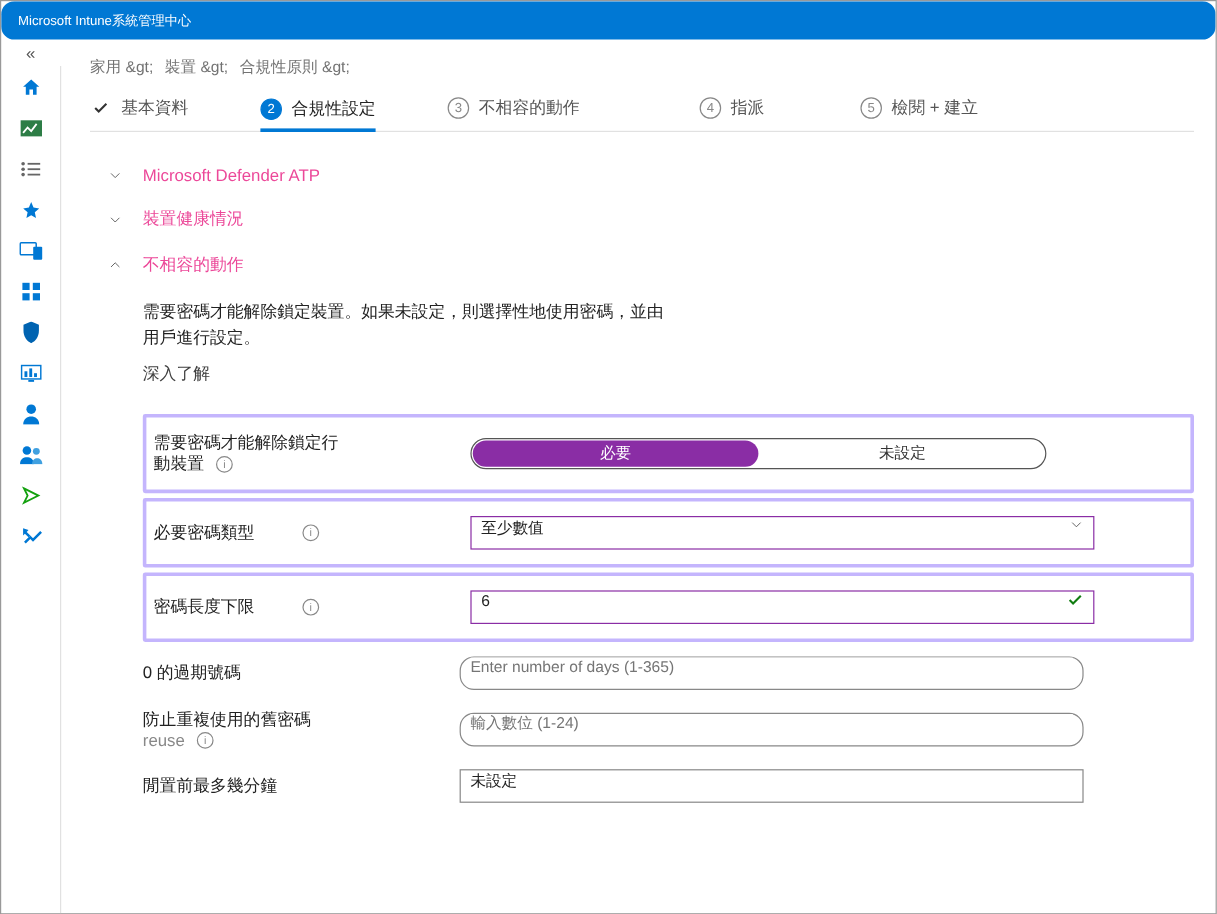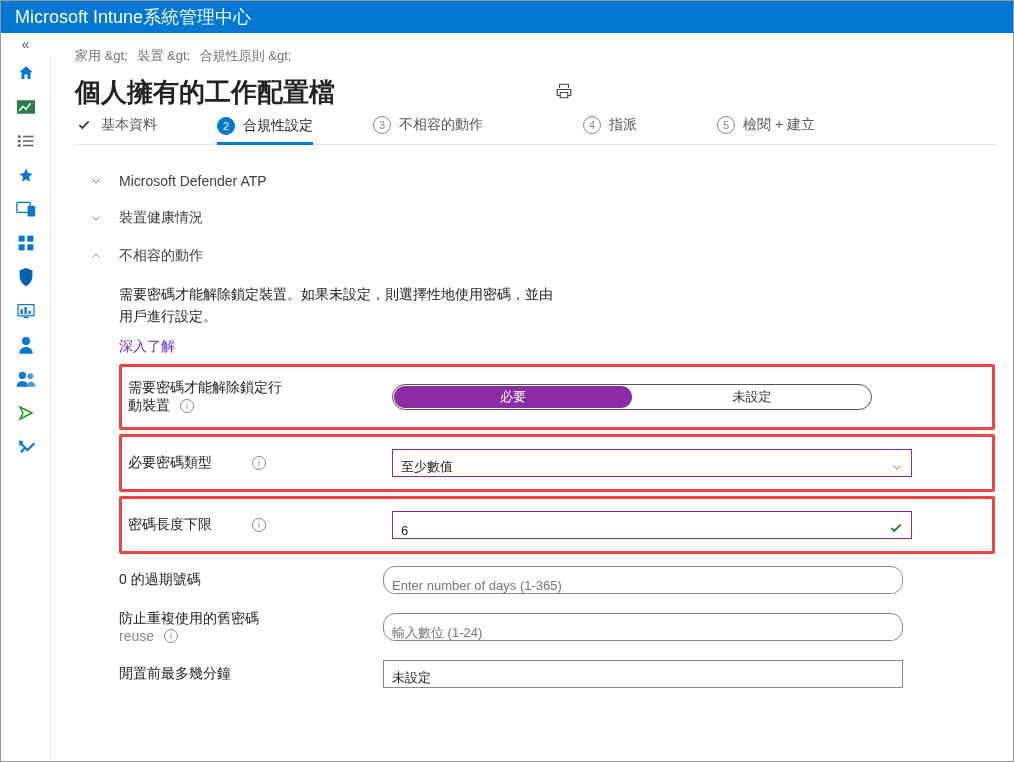--- a/index.html
+++ b/index.html
@@ -1,55 +1,55 @@
 <!DOCTYPE html>
 <html><head>
 <meta charset="utf-8">
 <style>
   * { box-sizing: border-box; margin: 0; padding: 0; font-family: "Segoe UI", Arial, sans-serif; }
   body { background: #fff; width: 1014px; height: 762px; overflow: hidden; position: relative; border: 1px solid #999; }
-  .topbar { height: 32px; background: #0078D4; color: #fff; display: flex; align-items: center; padding-left: 14px; font-size: 18px; }
+  .topbar { height: 32px; background: #0078D4; color: #fff; display: flex; align-items: center; padding-left: 14px; font-size: 11px; border-radius: 11px; }
   .collapse-dots { position: absolute; left: 0; top: 32px; width: 50px; height: 22px; display: flex; align-items: center; justify-content: center; color: #555; font-size: 14px; letter-spacing: 1px; }
   .sidebar { position: absolute; left: 0; top: 54px; bottom: 0; width: 50px; border-right: 1px solid #e1e1e1; display: flex; flex-direction: column; align-items: center; padding-top: 8px; gap: 14px; }
   .sidebar .icon { width: 20px; height: 20px; display: flex; align-items: center; justify-content: center; }
   .content { position: absolute; left: 50px; right: 0; top: 32px; bottom: 0; padding: 14px 18px 0 24px; overflow: hidden; }
   .breadcrumb { font-size: 13px; color: #737373; margin-bottom: 10px; }
   .breadcrumb span { margin-right: 6px; }
   .title-row { display: flex; align-items: center; }
   .page-title { font-size: 26px; font-weight: 600; color: #222; }
   .print-icon { margin-left: 220px; color: #444; }
   .platform { font-size: 13px; color: #555; margin-top: 4px; margin-bottom: 24px; }
   .steps { display: flex; align-items: center; border-bottom: 1px solid #e1e1e1; padding-bottom: 0; margin-bottom: 18px; }
   .step { display: flex; align-items: center; font-size: 14px; color: #555; padding: 6px 0 10px 0; margin-right: 60px; }
   .step .circle { width: 18px; height: 18px; border-radius: 50%; border: 1px solid #888; display: inline-flex; align-items: center; justify-content: center; font-size: 11px; margin-right: 8px; color: #888; }
   .step.done .circle { border: none; }
   .step.active { color: #222; border-bottom: 3px solid #0078D4; margin-bottom: -1px; padding-bottom: 7px; }
   .step.active .circle { background: #0078D4; color: #fff; border-color: #0078D4; }
   .sections { padding-left: 14px; }
-  .section-row { display: flex; align-items: center; padding: 10px 0; font-size: 14px; color: #404040; }
+  .section-row { display: flex; align-items: center; padding: 10px 0; font-size: 14px; color: #ec4899; }
   .chevron { width: 14px; height: 14px; margin-right: 16px; display: inline-flex; align-items: center; justify-content: center; }
   .section-body { padding-left: 30px; }
   .desc { font-size: 14px; color: #222; line-height: 1.6; max-width: 440px; margin: 8px 0 10px 0; }
-  .link { font-size: 14px; color: #6d28d9; margin-bottom: 8px; }
+  .link { font-size: 14px; color: #404040; margin-bottom: 24px; }
   .form-row { display: flex; align-items: center; padding: 8px 0; }
   .form-label { width: 264px; font-size: 14px; color: #222; display: flex; align-items: flex-start; flex-direction: column; position: relative; }
   .form-label .lbl-line { display: flex; align-items: center; }
   .info-circle { width: 14px; height: 14px; border: 1px solid #888; border-radius: 50%; display: inline-flex; align-items: center; justify-content: center; font-size: 9px; color: #888; margin-left: 10px; }
   .form-control { flex: 1; max-width: 530px; }
   .toggle-pill { display: flex; border: 1px solid #555; border-radius: 16px; height: 26px; overflow: hidden; max-width: 480px; }
   .toggle-opt { flex: 1; display: flex; align-items: center; justify-content: center; font-size: 13px; cursor: pointer; font-family: Liberation Mono, monospace; }
   .toggle-opt.selected { background: #8A2DA5; color: #fff; border-radius: 14px; margin: 1px; }
   .toggle-opt:not(.selected) { color: #333; }
-  .select-box, .text-input { width: 520px; height: 28px; border: 1px solid #888; font-size: 13px; padding: 0 8px; display: flex; align-items: flex-end; justify-content: space-between; background: #fff; }
+  .select-box, .text-input { width: 520px; height: 28px; border: 1px solid #888; font-size: 13px; padding: 0 8px; display: flex; align-items: flex-start; justify-content: space-between; background: #fff; }
   .select-box { color: #222; }
   .select-purple { border: 1px solid #8A2DA5; }
   .text-input { color: #222; border-radius: 12px; }
   .text-input.placeholder { color: #888; }
   .text-input input { border: none; outline: none; width: 100%; font-size: 13px; }
-  .highlight-box { border: 3px solid #ef4444; padding: 4px 6px; margin: 4px 0; border-radius: 2px; }
+  .highlight-box { border: 3px solid #c4b5fd; padding: 4px 6px; margin: 4px 0; border-radius: 2px; }
   .chev-svg { stroke: #555; stroke-width: 1.5; fill: none; }
   .check-green { color: #107C10; font-weight: bold; }
   svg.sb { display: block; }
 </style>
 </head>
 <body>
 
 <div class="topbar">
   <span>Microsoft Intune系統管理中心</span>
 </div>
@@ -139,28 +139,20 @@
 </div>
 
 <div class="content">
 
   <div class="breadcrumb">
     <span>家用 &amp;gt;</span>
     <span>裝置 &amp;gt;</span>
     <span>合規性原則 &amp;gt;</span>
   </div>
 
-  <div class="title-row">
-    <h1 class="page-title">個人擁有的工作配置檔</h1>
-    <span class="print-icon">
-      <svg width="18" height="18" viewBox="0 0 24 24">
-          <path fill="none" stroke="#444" stroke-width="1.5" d="M6 8V3h12v5M6 18H3v-8h18v8h-3M7 14h10v7H7z"></path>
-        </svg>
-    </span>
-  </div>
 
   <div class="steps">
     <div class="step done">
       <span class="circle">
           <svg width="14" height="14" viewBox="0 0 24 24">
             <path fill="none" stroke="#333" stroke-width="3" d="M4 12l5 5L20 6"></path>
           </svg>
         </span>
       <span>基本資料</span>
     </div>

